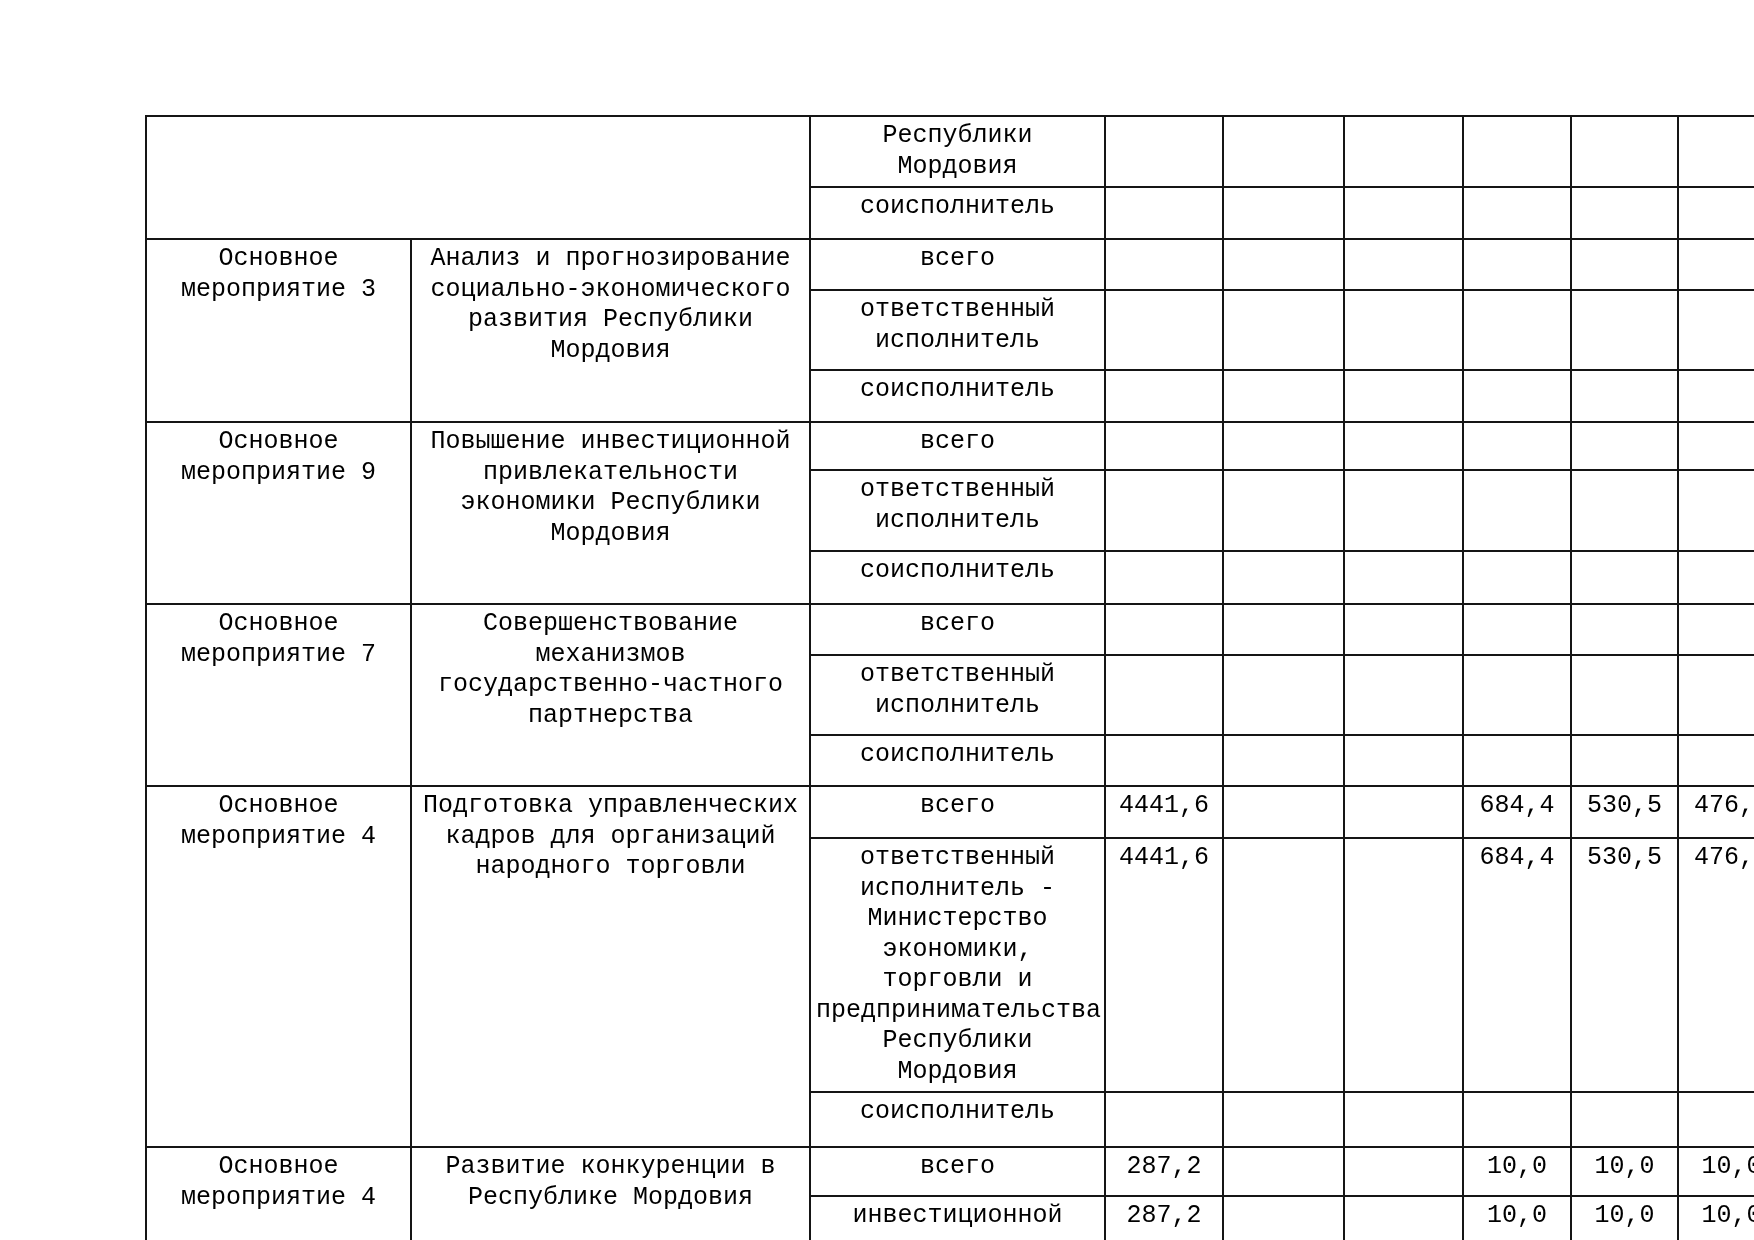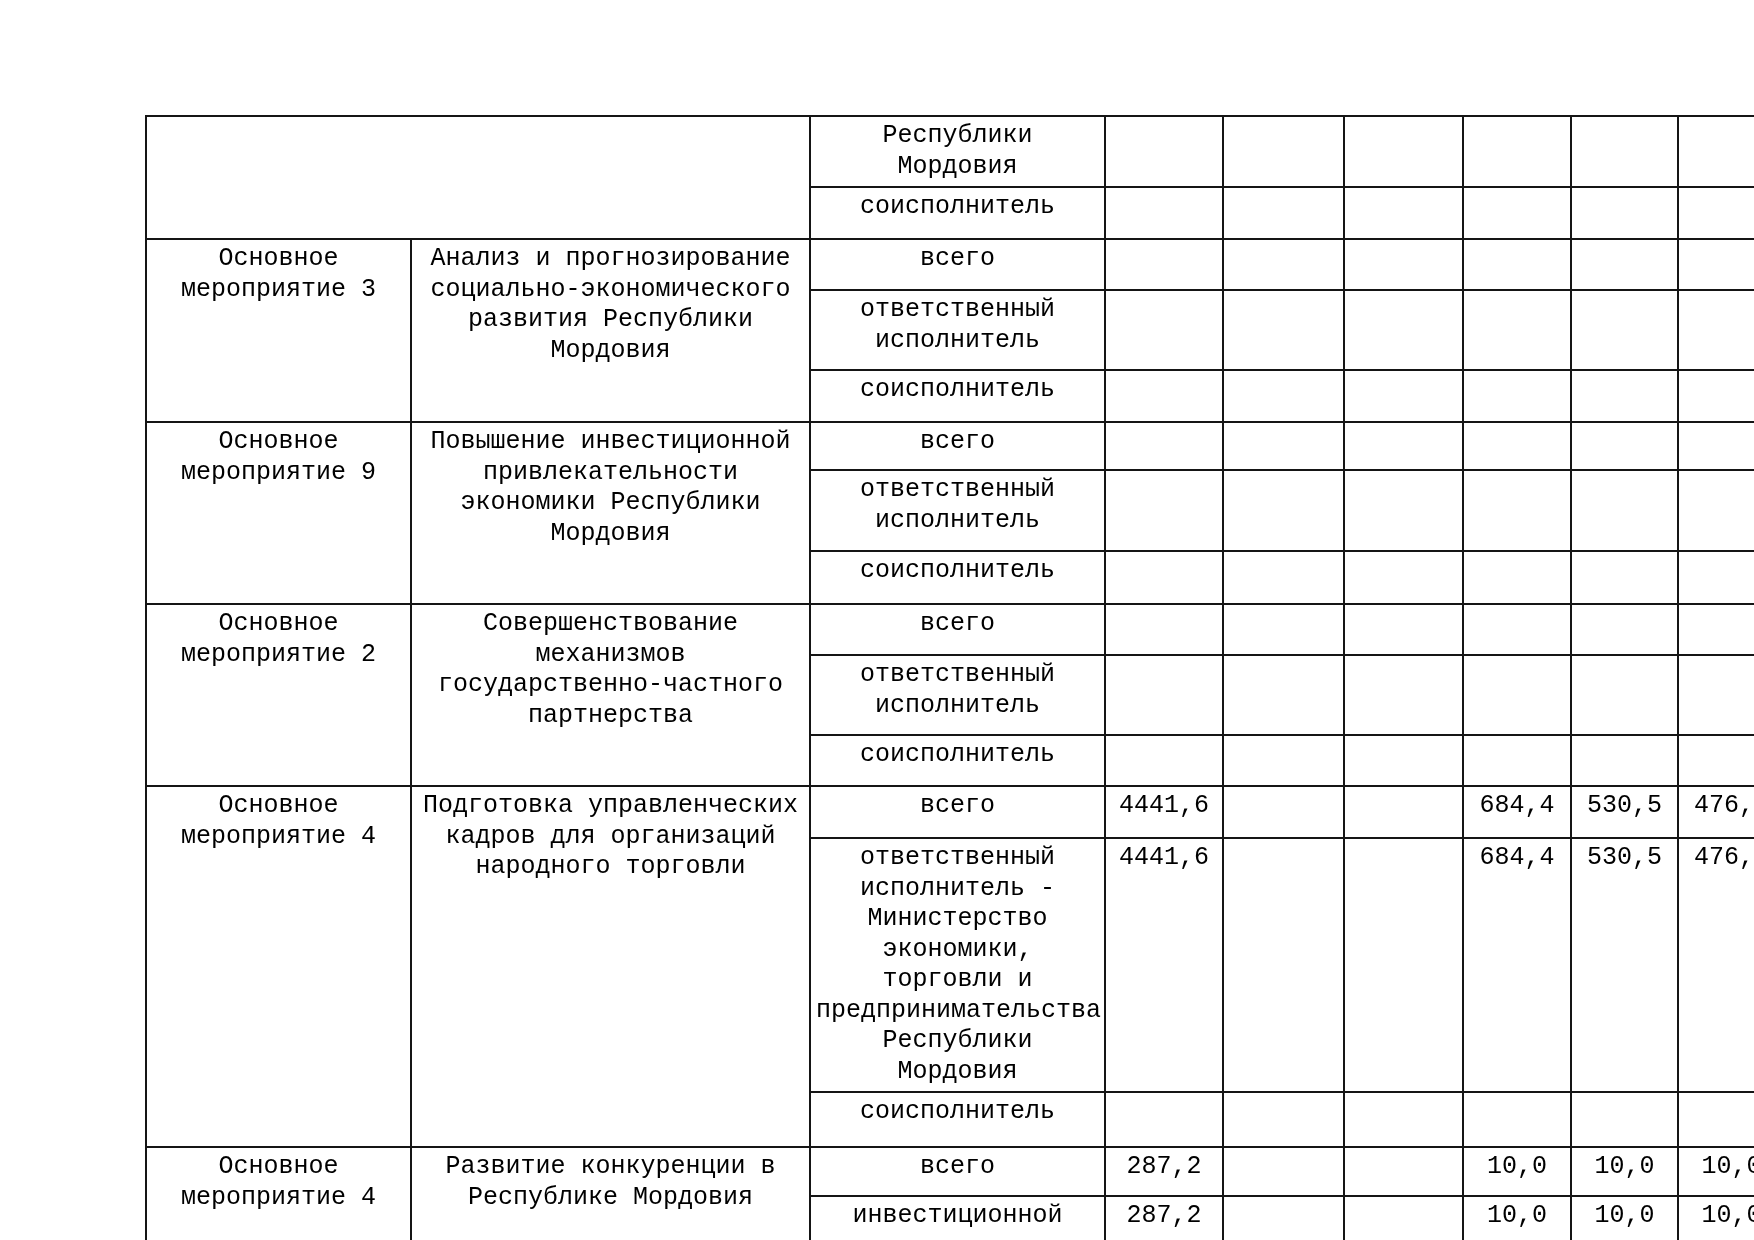--- a/index.html
+++ b/index.html
@@ -127,21 +127,21 @@
         <td class="role">соисполнитель</td>
         <td class="val"></td>
         <td class="val"></td>
         <td class="val"></td>
         <td class="val"></td>
         <td class="val"></td>
         <td class="val"></td>
       </tr>
 
       <tr style="height:51px">
-        <td class="label" rowspan="3">Основное мероприятие 2</td>
+        <td class="label" rowspan="3">Основное мероприятие 7</td>
         <td class="desc" rowspan="3">Совершенствование механизмов государственно-частного партнерства</td>
         <td class="role">всего</td>
         <td class="val"></td>
         <td class="val"></td>
         <td class="val"></td>
         <td class="val"></td>
         <td class="val"></td>
         <td class="val"></td>
       </tr>
       <tr style="height:80px">

